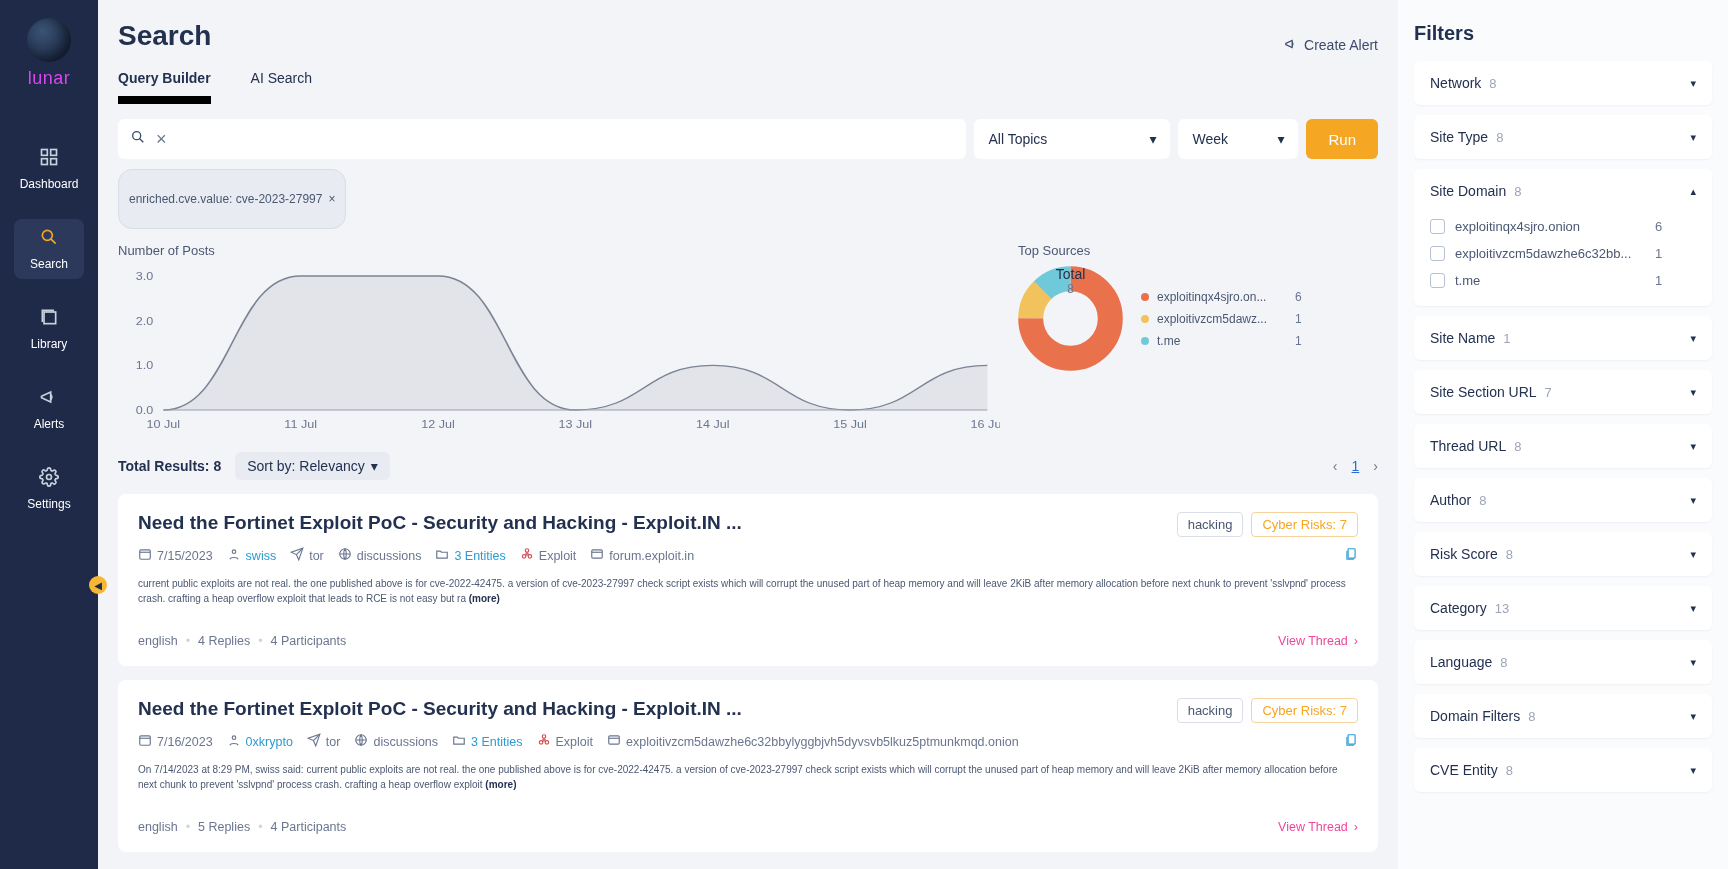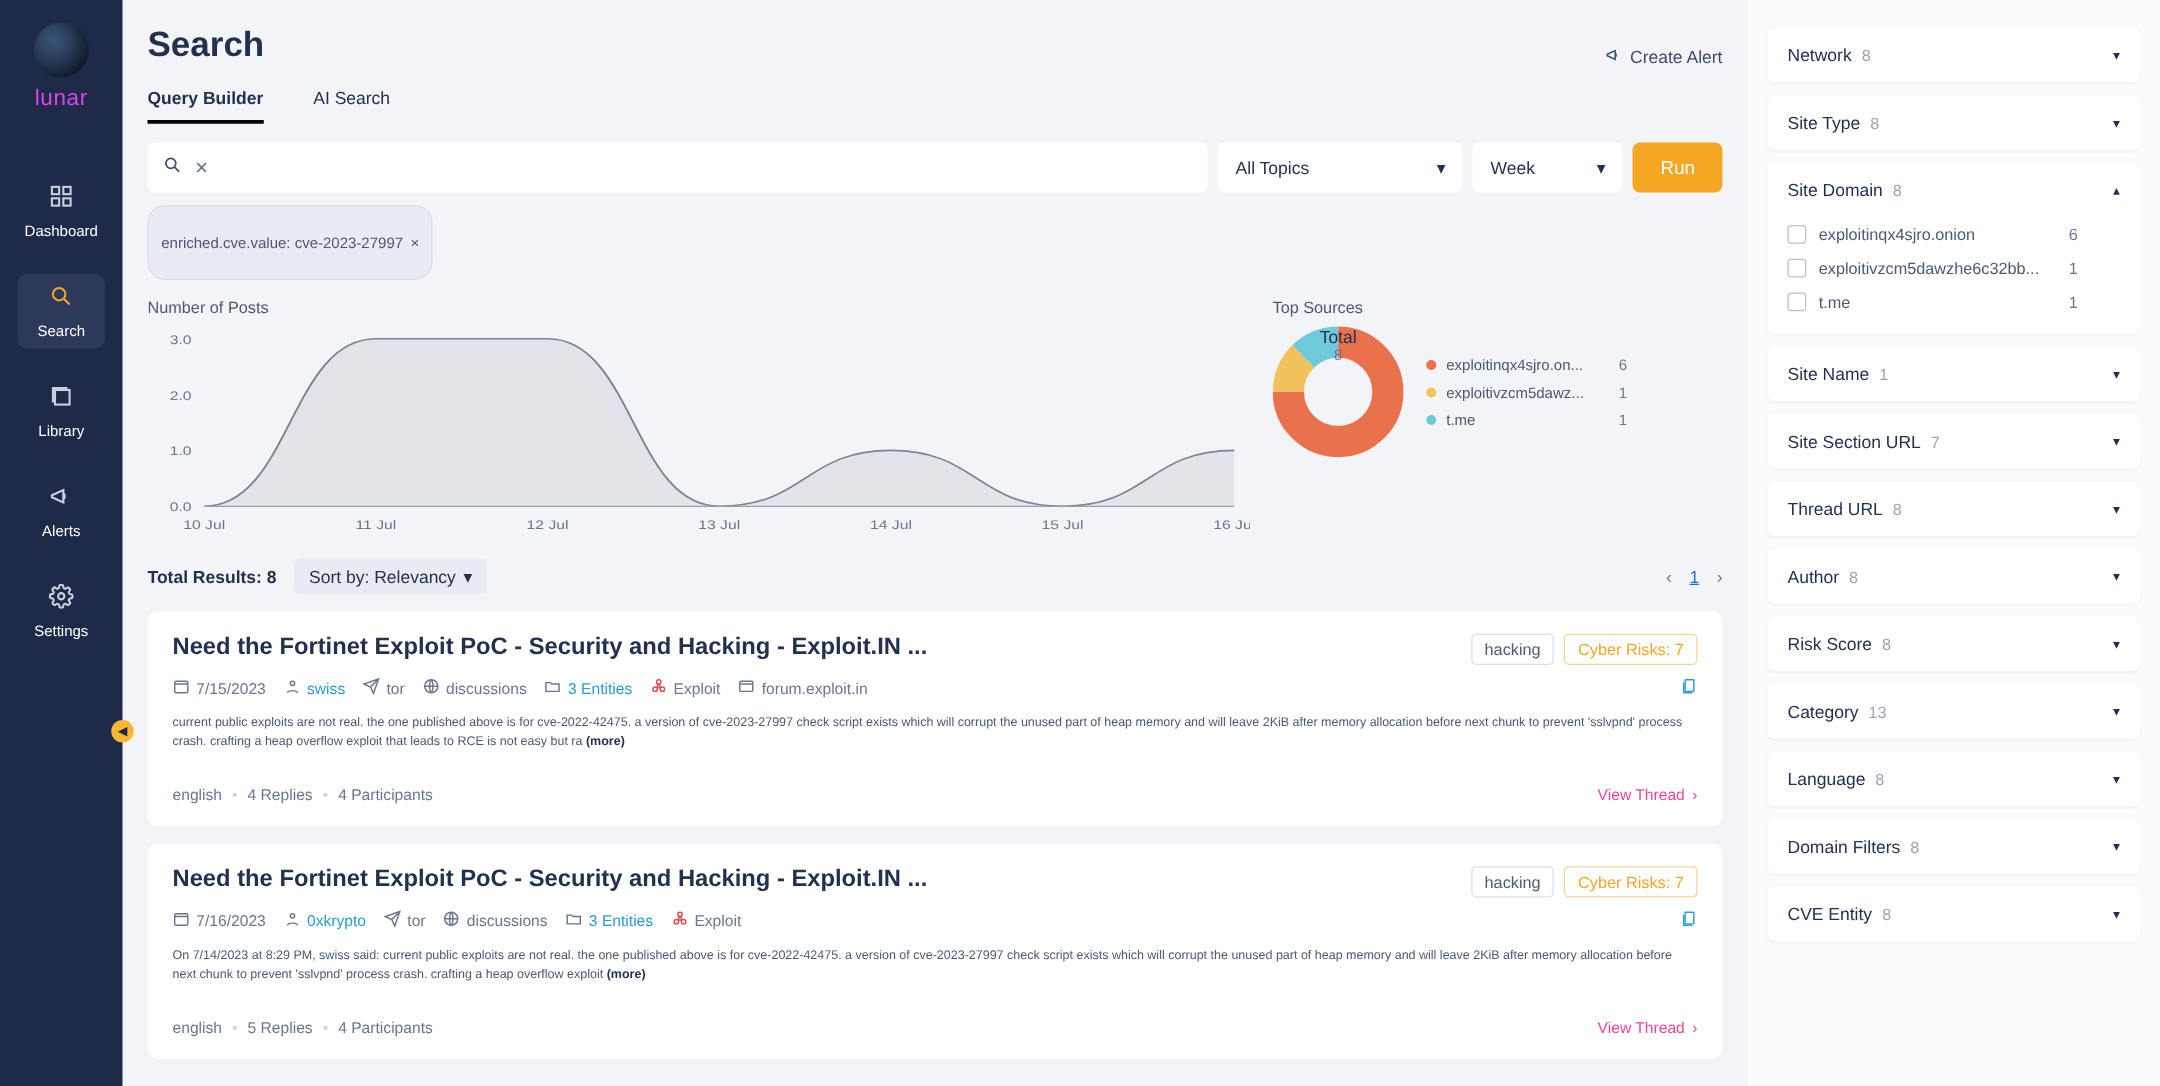--- a/index.html
+++ b/index.html
@@ -16,21 +16,21 @@
 .nav-item .nav-icon-inner { color: #c9d1e0; }
 .nav-label { font-size: 12px; color: #fff; }
 .collapse-pin { position: absolute; right: -9px; top: 576px; width: 18px; height: 18px; border-radius: 50%; background: #f7b733; display: flex; align-items: center; justify-content: center; font-size: 10px; color: #1e2a47; cursor: pointer; }
 
 .main { flex: 1; display: flex; overflow: hidden; }
 .content { flex: 1; padding: 20px 20px 0 20px; overflow-y: auto; }
 .page-title { font-size: 28px; font-weight: 700; color: #233150; margin-bottom: 18px; }
 
 .tabs { display: flex; gap: 40px; border-bottom: 1px solid transparent; margin-bottom: 14px; }
 .tab { padding: 0 0 10px; font-size: 14px; color: #233150; cursor: pointer; }
-.tab.active { border-bottom: 3px solid #000000; font-weight: 600; }
+.tab.active { border-bottom: 8px solid #000000; font-weight: 600; }
 .create-alert { margin-left: auto; display: flex; align-items: center; gap: 6px; font-size: 14px; color: #3c4b6a; cursor: pointer; }
 
 .query-row { display: flex; gap: 8px; margin-bottom: 10px; }
 .search-box { flex: 1; background: #fff; border-radius: 6px; display: flex; align-items: center; padding: 0 12px; height: 40px; }
 .search-box svg { width: 16px; height: 16px; color: #3c4b6a; margin-right: 10px; }
 .search-box input { flex: 1; border: none; outline: none; font-size: 14px; color: #233150; }
 .search-box .xicon { cursor: pointer; font-size: 18px; color: #6a7690; }
 .dropdown { background: #fff; border-radius: 6px; height: 40px; display: flex; align-items: center; padding: 0 14px; min-width: 196px; font-size: 14px; color: #233150; cursor: pointer; justify-content: space-between; }
 .dropdown.small { min-width: 120px; }
 .run-btn { background: #f5a623; color: #fff; border: none; border-radius: 6px; padding: 0 22px; height: 40px; font-size: 15px; font-weight: 500; cursor: pointer; }
@@ -369,40 +369,45 @@
             </span>
         <span class="mi" style="color:#d94c4c">
               <span><svg class="icon-sm" viewBox="0 0 24 24" fill="none" stroke="currentColor" stroke-width="2">
                   <circle cx="12" cy="12" r="2"></circle>
                   <circle cx="12" cy="6" r="3"></circle>
                   <circle cx="7" cy="16" r="3"></circle>
                   <circle cx="17" cy="16" r="3"></circle>
                 </svg></span>
               <span style="color:#6a7690">Exploit</span>
             </span>
+        <span class="mi"><span><svg class="icon-sm" viewBox="0 0 24 24" fill="none" stroke="currentColor" stroke-width="2">
+                  <rect x="3" y="5" width="18" height="14" rx="2"></rect>
+                  <path d="M3 9h18"></path>
+                </svg></span>exploitivzcm5dawzhe6c32bbylyggbjvh5dyvsvb5lkuz5ptmunkmqd.onion</span>
         <span class="doc-icon"><svg class="icon-sm" viewBox="0 0 24 24" fill="none" stroke="currentColor" stroke-width="2">
                 <rect x="7" y="3" width="12" height="16" rx="1"></rect>
                 <path d="M5 7v14h12"></path>
               </svg></span>
       </div>
       <div class="rc-body">On 7/14/2023 at 8:29 PM, swiss said: current public exploits are not real. the one published above is for cve-2022-42475. a version of cve-2023-27997 check script exists which will corrupt the unused part of heap memory and will leave 2KiB after memory allocation before next chunk to prevent 'sslvpnd' process crash. crafting a heap overflow exploit <span class="more">(more)</span></div>
       <div class="rc-foot">
         <span>english</span>
             <span class="dot">•</span>
         <span>5 Replies</span>
             <span class="dot">•</span>
         <span>4 Participants</span>
         <span class="view-thread">View Thread <span>›</span></span>
       </div>
     </div>
       </div>
 
   </div>
 
   <div class="filters">
+    <div class="filters-title">Filters</div>
     <div id="filter-groups">
         <div class="filter-group">
       <div class="filter-head">
         <span>Network</span>
         <span class="count">8</span>
         <span class="caret">▾</span>
       </div>
 
     </div>
         <div class="filter-group">

